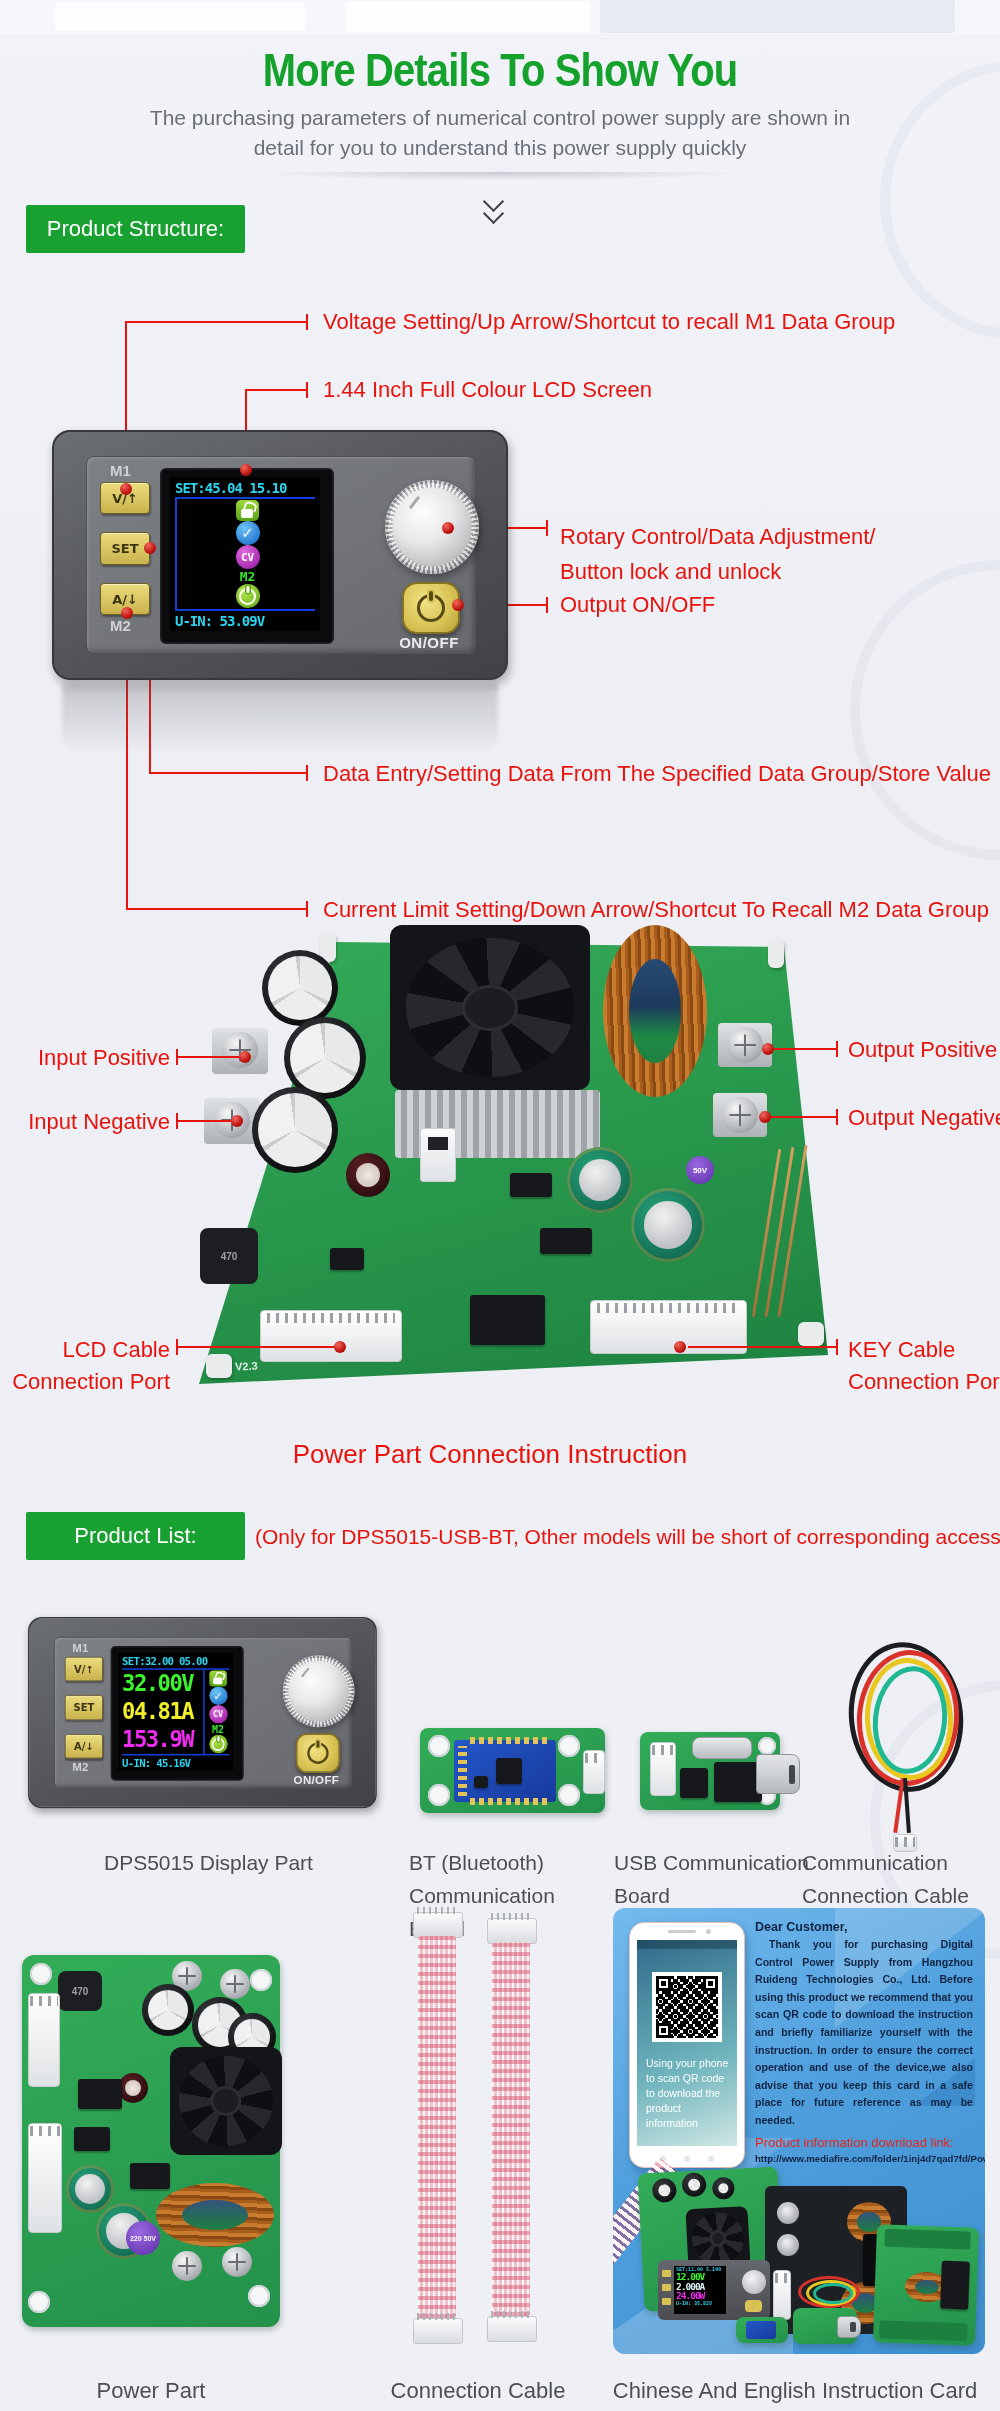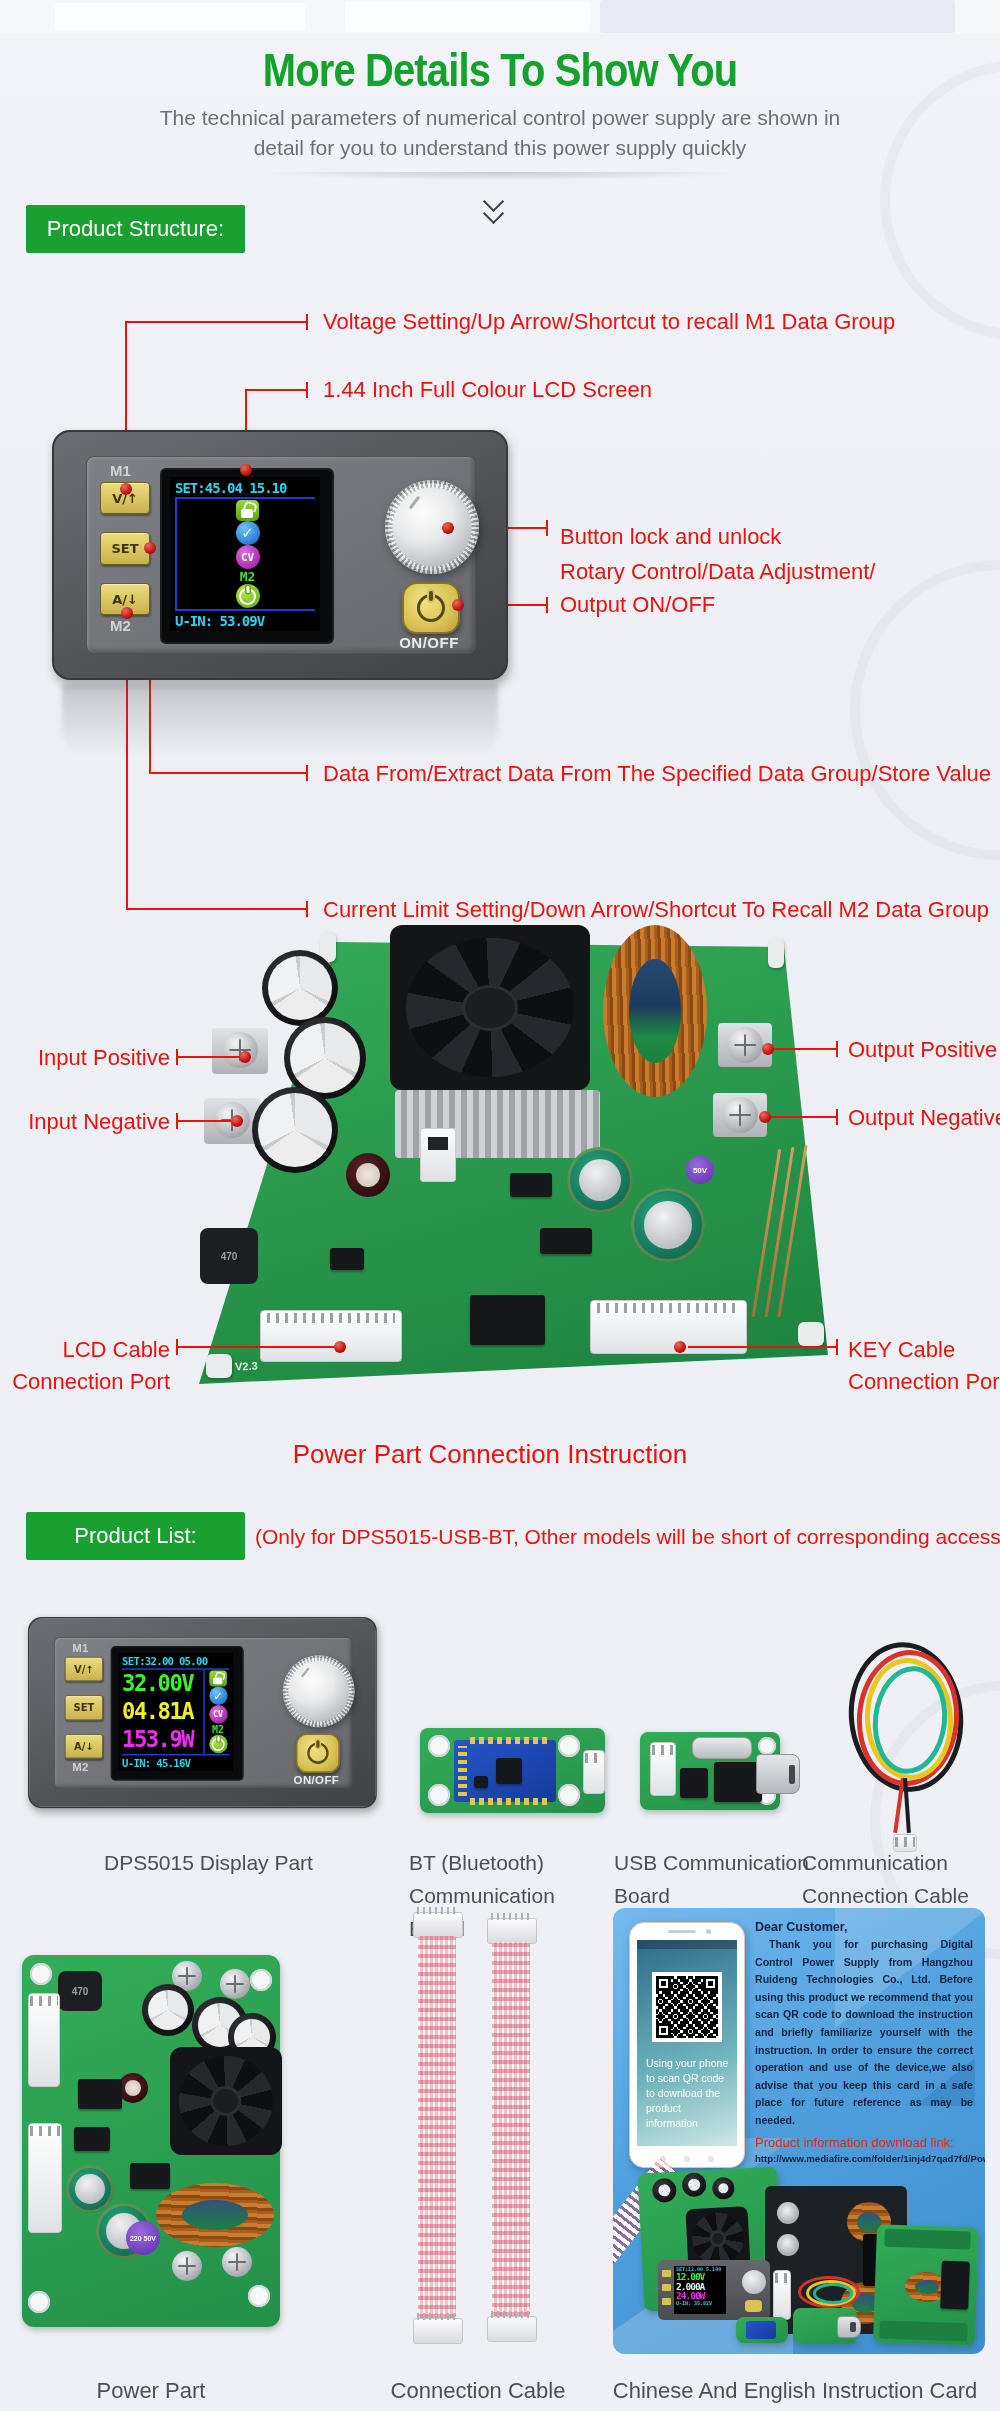--- a/index.html
+++ b/index.html
@@ -178,38 +178,38 @@
     <div class="gblock" style="left:55px;top:3px;width:250px;height:28px;"></div>
     <div class="gblock" style="left:345px;top:1px;width:245px;height:31px;"></div>
     <div class="gblock" style="left:600px;top:0;width:355px;height:33px;background:rgba(225,229,236,.75);"></div>
   </div>
 
   <div class="wm" style="left:880px;top:60px;width:260px;height:260px;"></div>
   <div class="wm" style="left:850px;top:560px;width:280px;height:280px;"></div>
   <div class="wm" style="left:870px;top:1680px;width:260px;height:260px;"></div>
 
   <div class="title">More Details To Show You</div>
-  <div class="subtitle" style="top:106px;">The technical parameters of numerical control power supply are shown in</div>
+  <div class="subtitle" style="top:106px;">The purchasing parameters of numerical control power supply are shown in</div>
   <div class="subtitle" style="top:136px;">detail for you to understand this power supply quickly</div>
   <div class="divider"></div>
   <div class="chev" style="top:194px;"></div>
   <div class="chev" style="top:206px;"></div>
   <div class="gbtn" style="left:26px;top:205px;width:219px;height:48px;">
     <span>Product Structure:</span>
   </div>
 
   <div class="red" style="left:323px;top:308px;">Voltage Setting/Up Arrow/Shortcut to recall M1 Data Group</div>
   <div class="red" style="left:323px;top:376px;">1.44 Inch Full Colour LCD Screen</div>
   <div class="red lh35" style="left:560px;top:519px;">
+    <div>Rotary Control/Data Adjustment/</div>
     <div>Button lock and unlock</div>
-    <div>Rotary Control/Data Adjustment/</div>
   </div>
   <div class="red" style="left:560px;top:591px;">Output ON/OFF</div>
   <div class="red lh44" style="left:323px;top:752px;">
-    <div>Data From/Extract Data From The Specified Data Group/Store Value</div>
+    <div>Data Entry/Setting Data From The Specified Data Group/Store Value</div>
   </div>
   <div class="red lh44" style="left:323px;top:888px;">Current Limit Setting/Down Arrow/Shortcut To Recall M2 Data Group</div>
 
   <div class="rl" style="left:125px;top:321px;width:2px;height:168px;"></div>
   <div class="rl" style="left:125px;top:321px;width:183px;height:2px;"></div>
   <div class="tick" style="left:306px;top:314px;"></div>
   <div class="rl" style="left:245px;top:389px;width:2px;height:81px;"></div>
   <div class="rl" style="left:245px;top:389px;width:63px;height:2px;"></div>
   <div class="tick" style="left:306px;top:382px;"></div>
   <div class="rl" style="left:448px;top:527px;width:100px;height:2px;"></div>

